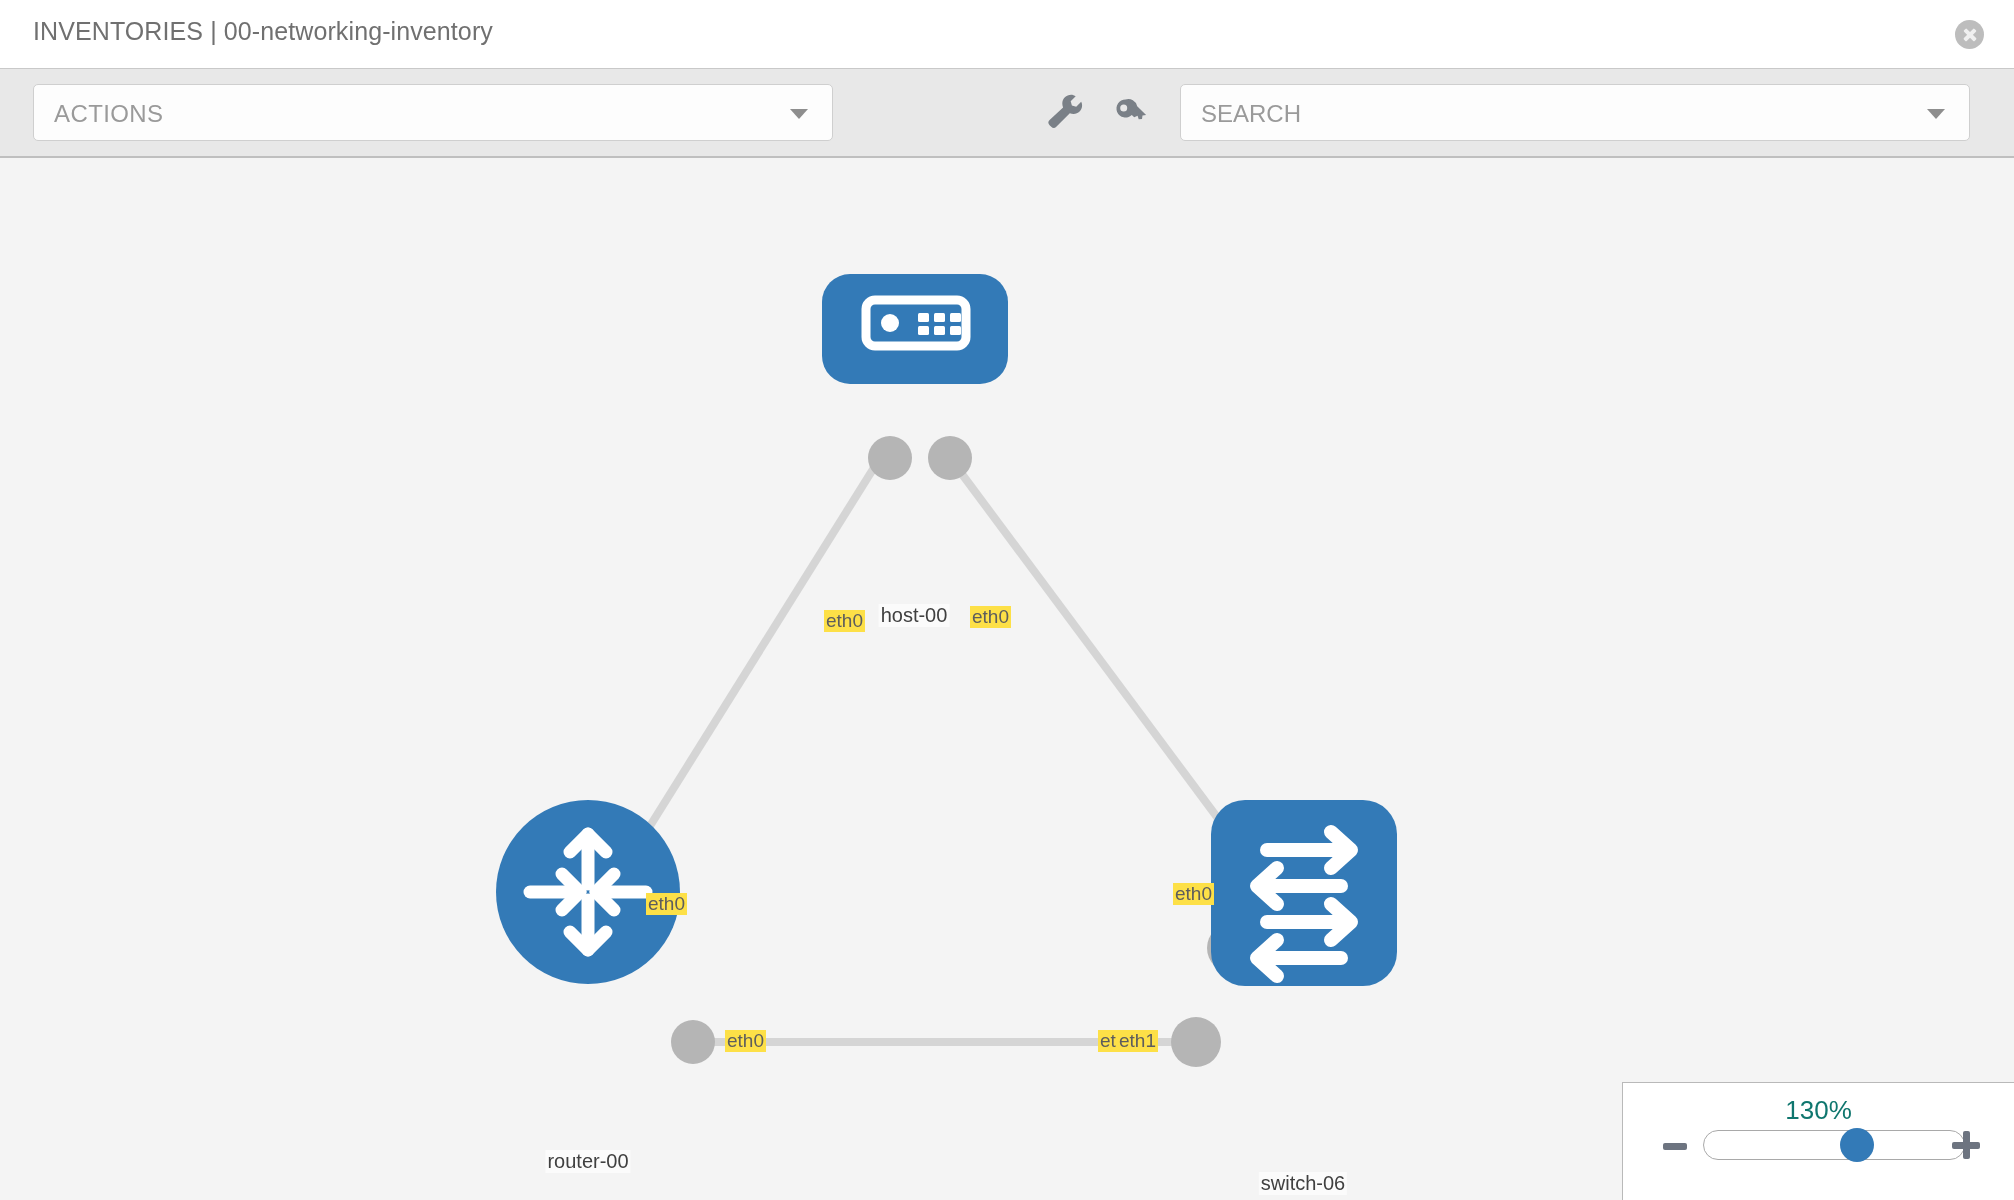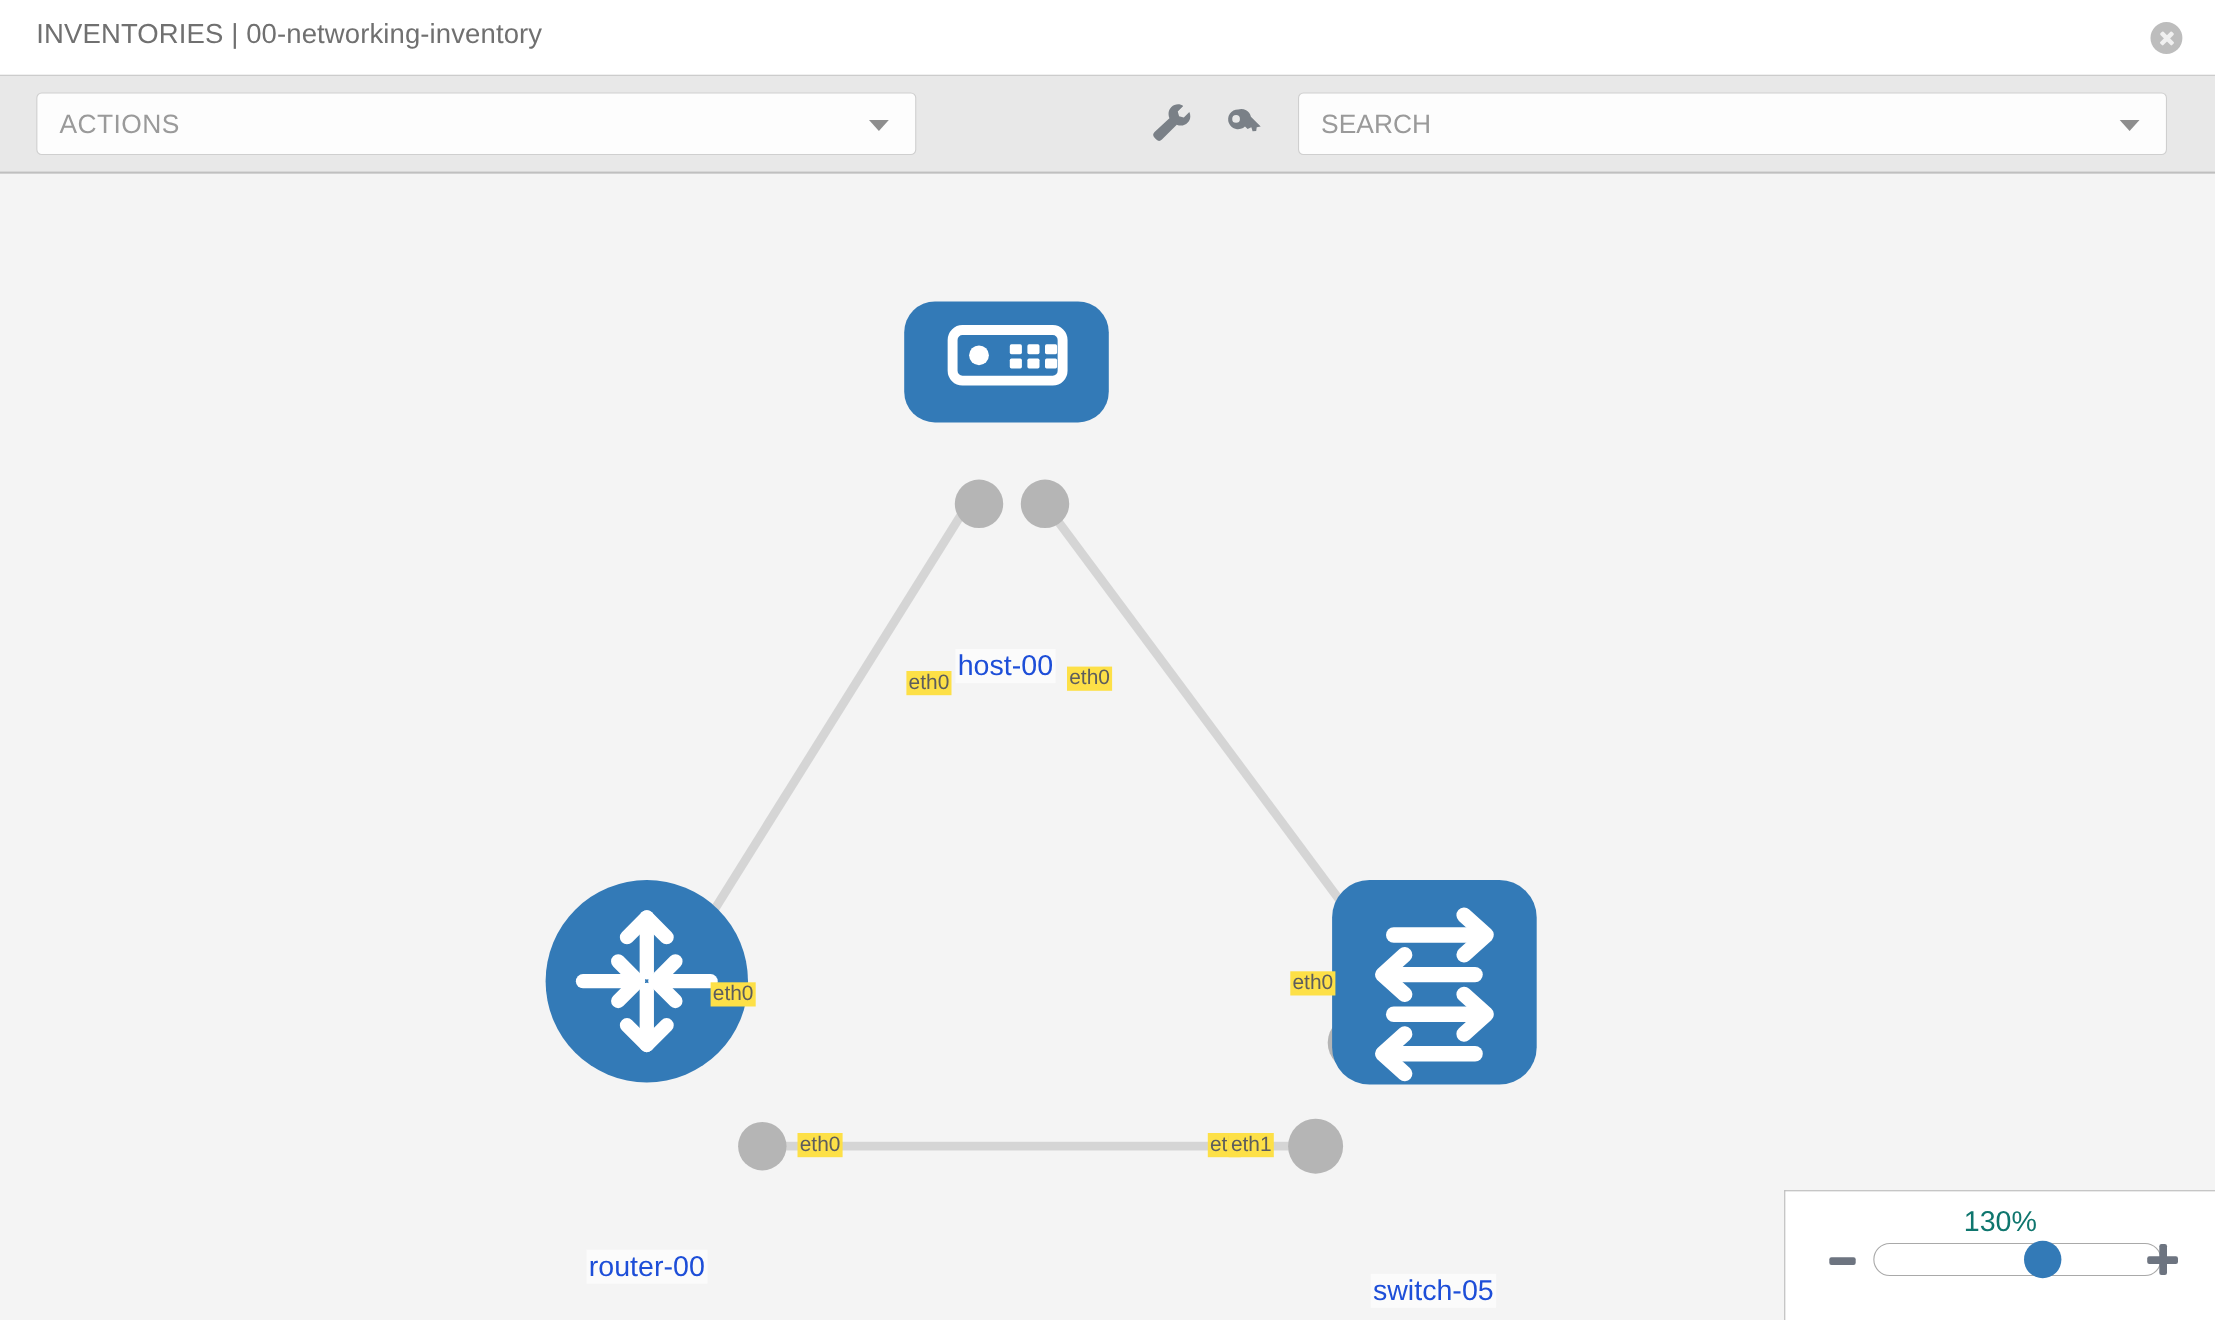--- a/index.html
+++ b/index.html
@@ -149,26 +149,27 @@
   #topology-svg {
     position: absolute;
     left: 0; top: 0;
     width: 2014px;
     height: 1042px;
   }
 
   
   .node-label {
     position: absolute;
-    font-size: 26px;
-    color: #1d4ed8;
+    font-size: 20px;
+    color: #404040;
     background: #fbfbfb;
     white-space: nowrap;
     transform: translateX(-50%);
     padding: 0 2px;
+    margin-top: 14px;
   }
   .link-label {
     position: absolute;
     font-size: 19px;
     color: #5d5d5d;
     background: #fde047;
     white-space: nowrap;
     padding: 0 2px;
   }
 
@@ -349,21 +350,21 @@
         <polyline points="1331,746 1351,764 1331,782"></polyline>
 
         <line x1="1341" y1="800" x2="1259" y2="800"></line>
         <polyline points="1277,782 1257,800 1277,818"></polyline>
       </g>
     </g>
   </svg>
 
   <div class="node-label" style="left:914px; top:432px;">host-00</div>
   <div class="node-label" style="left:588px; top:978px;">router-00</div>
-  <div class="node-label" style="left:1303px; top:1000px;">switch-05</div>
+  <div class="node-label" style="left:1303px; top:1000px;">switch-06</div>
 
   <div class="link-label" style="left:824px; top:452px;">eth0</div>
   <div class="link-label" style="left:646px; top:735px;">eth0</div>
 
   <div class="link-label" style="left:970px; top:448px;">eth0</div>
   <div class="link-label" style="left:1173px; top:725px;">eth0</div>
 
   <div class="link-label" style="left:725px; top:872px;">eth0</div>
   <div class="link-label" style="left:1098px; top:872px;">eth</div>
   <div class="link-label" style="left:1117px; top:872px;">eth1</div>

